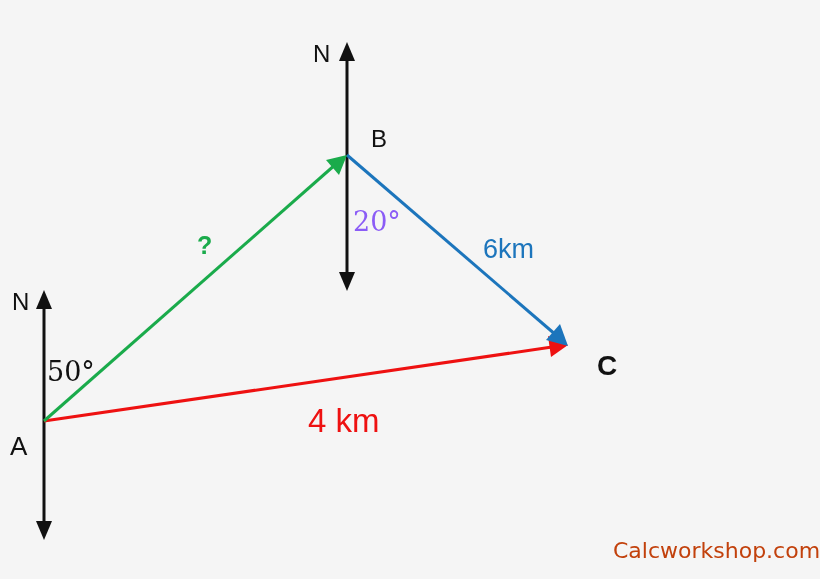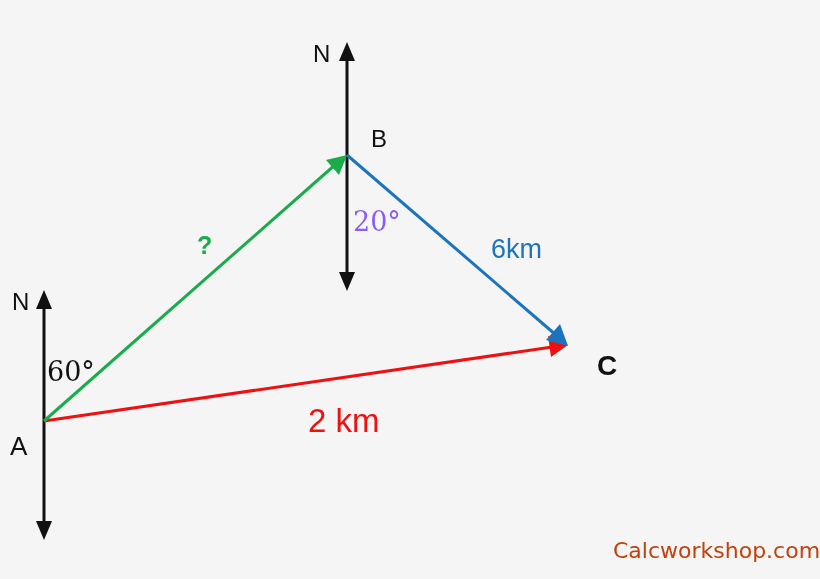--- a/index.html
+++ b/index.html
@@ -39,20 +39,20 @@
 
   <g>
     <line x1="44" y1="421" x2="336" y2="164" stroke="#1aab4b" stroke-width="3"></line>
     <polygon points="347,155 326,160 339,175" fill="#1aab4b"></polygon>
   </g>
 </svg>
 
 <div class="lbl sans" style="left:313px;top:42px;font-size:24px;color:#111;">N</div>
 <div class="lbl sans" style="left:371px;top:127px;font-size:24px;color:#111;">B</div>
 <div class="lbl serif" style="left:353px;top:208px;font-size:27px;color:#8b5cf6;">20°</div>
-<div class="lbl sans" style="left:483px;top:236px;font-size:27px;color:#1c75bc;margin-left:8px;">6km</div>
+<div class="lbl sans" style="left:483px;top:236px;font-size:27px;color:#1c75bc;">6km</div>
 <div class="lbl sans" style="left:197px;top:233px;font-size:25px;font-weight:bold;color:#1aab4b;">?</div>
 <div class="lbl sans" style="left:12px;top:290px;font-size:24px;color:#111;">N</div>
-<div class="lbl serif" style="left:47px;top:358px;font-size:27px;color:#111;">60°</div>
+<div class="lbl serif" style="left:47px;top:358px;font-size:27px;color:#111;">50°</div>
 <div class="lbl sans" style="left:10px;top:433px;font-size:26px;color:#111;">A</div>
 <div class="lbl sans" style="left:597px;top:352px;font-size:28px;font-weight:bold;color:#111;">C</div>
-<div class="lbl sans" style="left:308px;top:404px;font-size:33px;color:#ee1111;">2 km</div>
+<div class="lbl sans" style="left:308px;top:404px;font-size:33px;color:#ee1111;">4 km</div>
 <div class="lbl wm" style="left:613px;top:540px;">Calcworkshop.com</div>
 
 </body></html>

